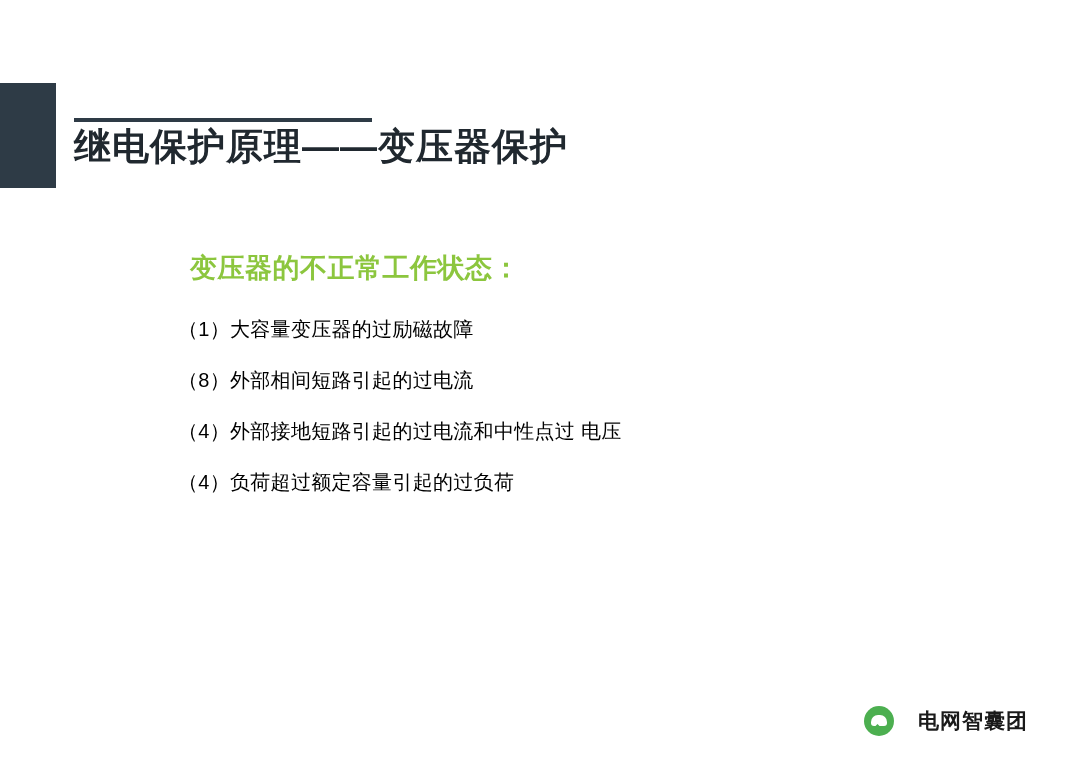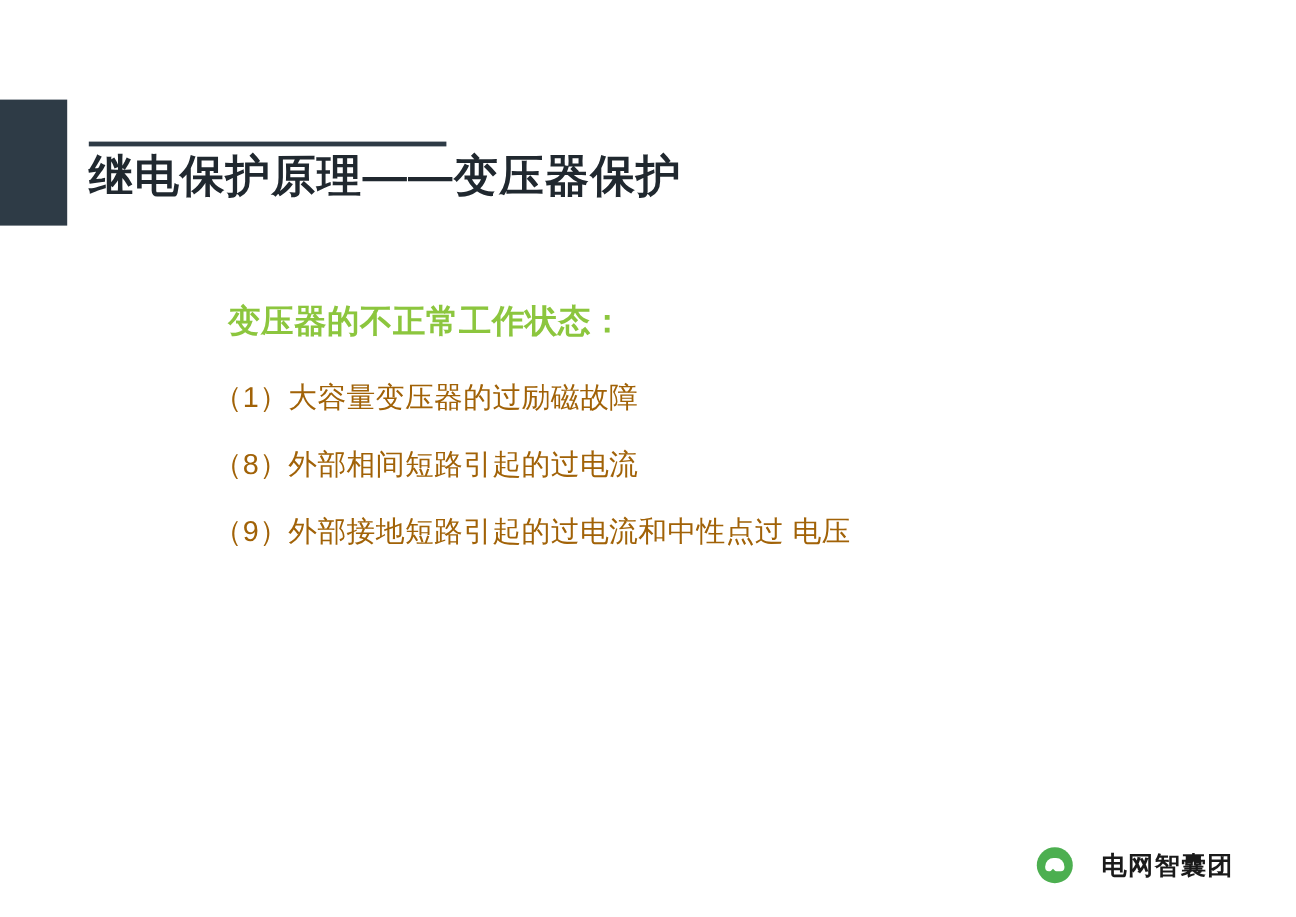--- a/index.html
+++ b/index.html
@@ -61,22 +61,22 @@
     width: 760px;
   }
   .subheading {
     font-size: 27px;
     font-weight: bold;
     color: #8cc63e;
     margin: 0 0 30px 12px;
     letter-spacing: 0.5px;
   }
   .bullet {
-    font-size: 24px;
-    color: #a16207;
+    font-size: 20px;
+    color: #000000;
     margin: 0 0 25px 0;
     letter-spacing: 0.3px;
     line-height: 1.3;
   }
 
   
   .watermark {
     position: absolute;
     right: 52px;
     bottom: 28px;
@@ -126,21 +126,22 @@
 
   <div class="title-square"></div>
   <div class="title-rule"></div>
   <div class="slide-title">继电保护原理——变压器保护</div>
 
   <div class="content">
     <div class="subheading">变压器的不正常工作状态：</div>
 
     <div class="bullet">（1）大容量变压器的过励磁故障</div>
     <div class="bullet">（8）外部相间短路引起的过电流</div>
-    <div class="bullet">（9）外部接地短路引起的过电流和中性点过 电压</div>
+    <div class="bullet">（4）外部接地短路引起的过电流和中性点过 电压</div>
+    <div class="bullet">（4）负荷超过额定容量引起的过负荷</div>
   </div>
 
   <div class="watermark">
     <div class="wm-logo"></div>
     <div class="wm-text">电网智囊团</div>
   </div>
 
 </div>
 
 </body></html>

